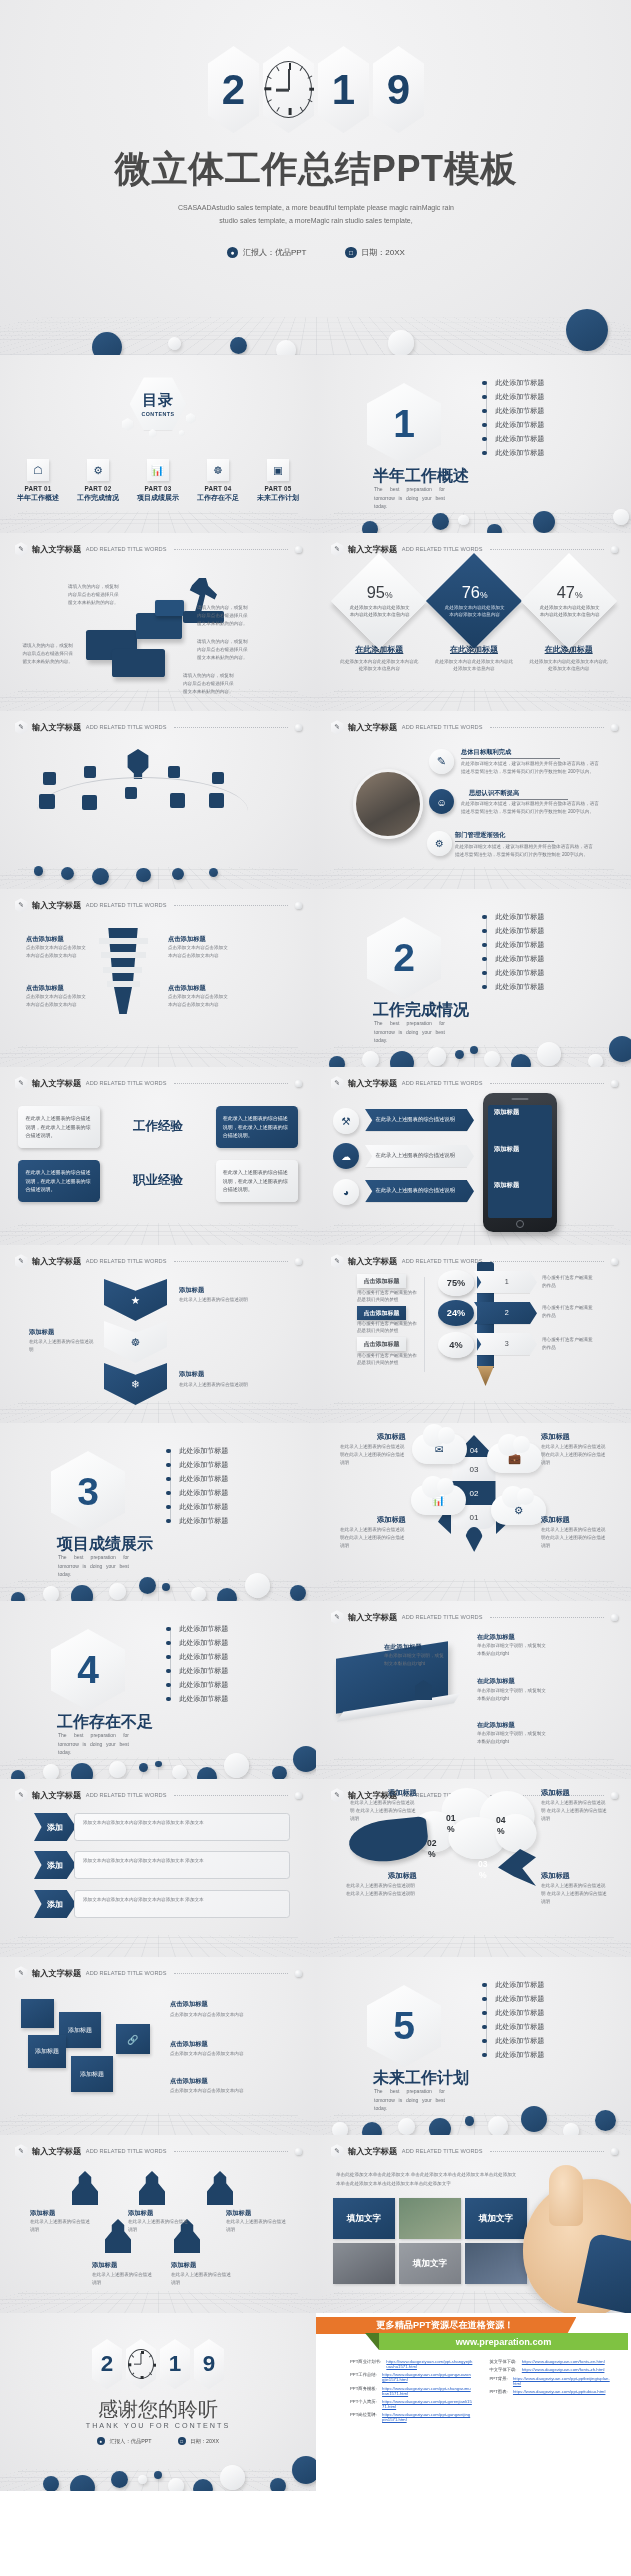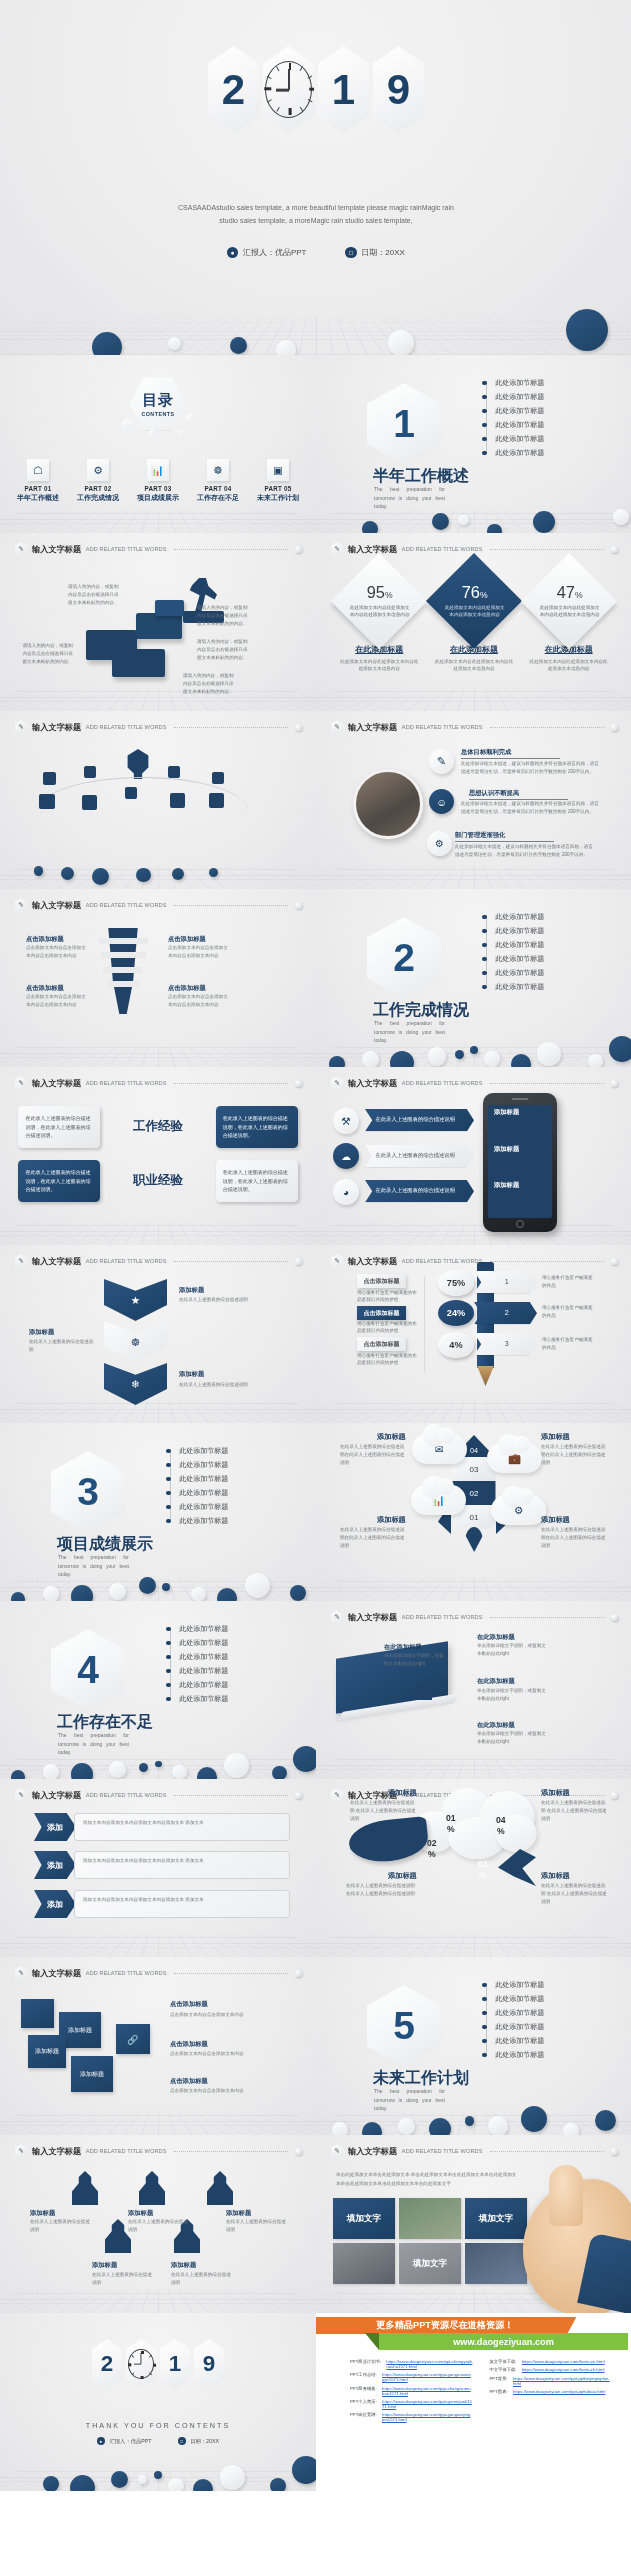--- a/index.html
+++ b/index.html
@@ -280,20 +280,21 @@
           <div class="tick maj" style="transform:rotate(270deg)"></div>
           <div class="tick" style="transform:rotate(300deg)"></div>
           <div class="tick" style="transform:rotate(330deg)"></div>
           <div class="hand h"></div>
             <div class="hand m"></div>
         </div>
       </div>
       <div class="hexblk">1</div>
       <div class="hexblk">9</div>
     </div>
+    <div class="maintitle">微立体工作总结PPT模板</div>
     <div class="subtitle">
       <div>CSASAADAstudio sales template, a more beautiful template please magic rainMagic rain</div>
       <div>studio sales template, a moreMagic rain studio sales template,</div>
     </div>
     <div class="meta">
       <div class="mi">
         <span class="badge">●</span>
         <span>汇报人：优品PPT</span>
       </div>
       <div class="mi">
@@ -1083,20 +1084,21 @@
             <div class="tick" style="transform:rotate(225deg);transform-origin:50% 14px;height:2.6px"></div>
             <div class="tick maj" style="transform:rotate(270deg);transform-origin:50% 14px;height:3.3px"></div>
             <div class="tick" style="transform:rotate(315deg);transform-origin:50% 14px;height:2.6px"></div>
             <div class="hand h" style="width:7.2px;height:1.3px"></div>
               <div class="hand m" style="width:11.2px;height:1.1px"></div>
           </div>
         </div>
         <div class="hexblk" style="width:30px;height:50px;font-size:22.4px">1</div>
         <div class="hexblk" style="width:30px;height:50px;font-size:22.4px">9</div>
       </div>
+      <div class="thanks-cn" style="top:83px;font-size:20px">感谢您的聆听</div>
       <div class="thanks-en" style="top:108px;font-size:7.2px">THANK YOU FOR CONTENTS</div>
       <div class="meta" style="top:124px;gap:26px">
         <div class="mi" style="font-size:5.3px">
           <span class="badge" style="width:8px;height:8px;font-size:4.6px">●</span>
           <span>汇报人：优品PPT</span>
         </div>
         <div class="mi" style="font-size:5.3px">
           <span class="badge" style="width:8px;height:8px;font-size:4.6px">□</span>
           <span>日期：20XX</span>
         </div>
@@ -1115,21 +1117,21 @@
       </div>
     </div>
 
     <div class="slide promo">
       <div class="ribbon-o">
         <span>更多精品PPT资源尽在道格资源！</span>
           <span class="tail"></span>
       </div>
       <div class="ribbon-g">
         <span class="tail"></span>
-          <span>www.daogeziyuan.com</span>
+          <span>www.preparation.com</span>
       </div>
       <div class="links">
         <div style="flex:1">
           <div class="lk">
               <span class="k">PPT商业计划书:</span>
               <span class="v">https://www.daogeziyuan.com/ppt-shangyejihuashu1571.html</span>
             </div>
           <div class="lk">
               <span class="k">PPT工作总结:</span>
               <span class="v">https://www.daogeziyuan.com/ppt-gongzuozongjie1571.html</span>

